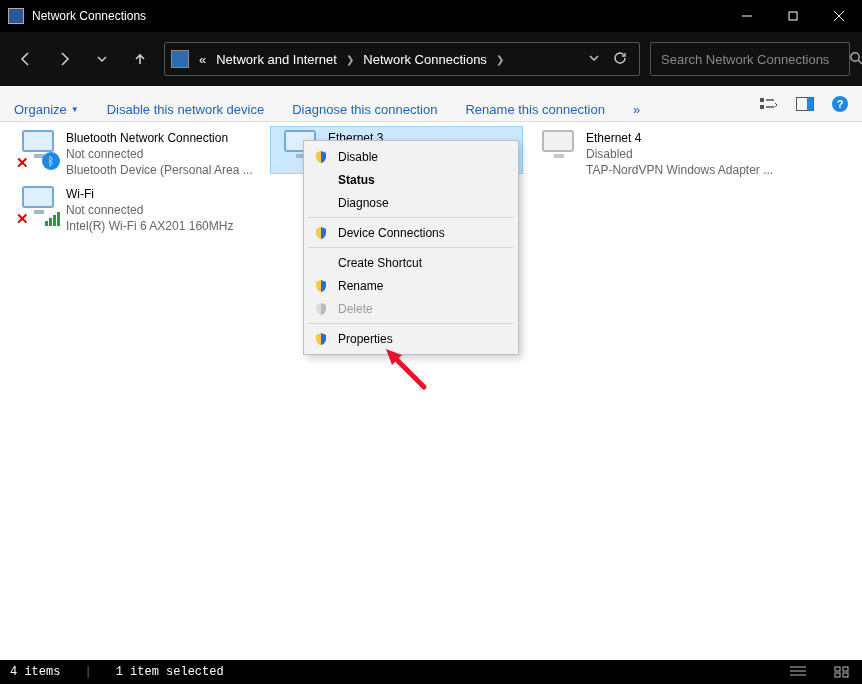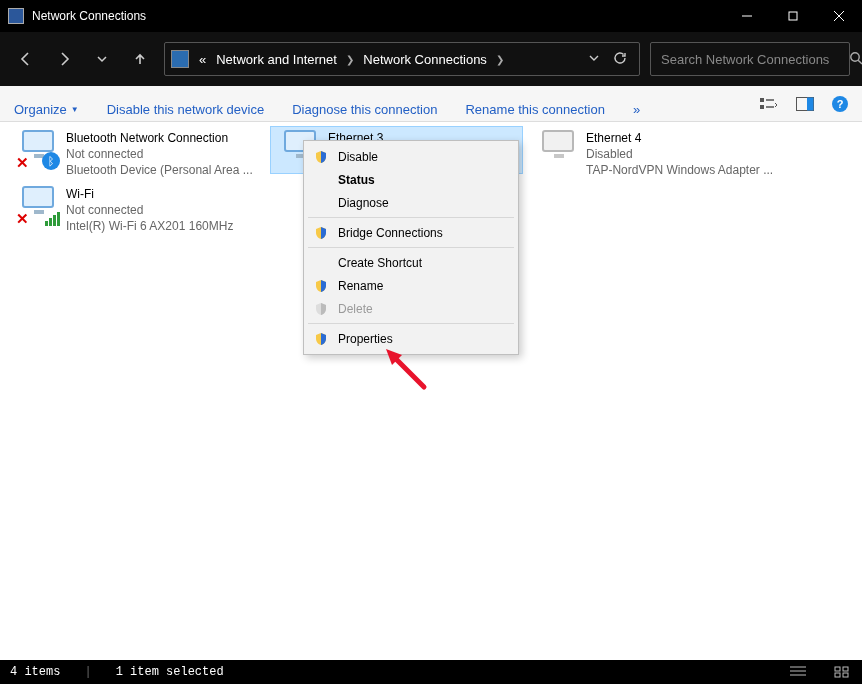--- a/index.html
+++ b/index.html
@@ -298,21 +298,21 @@
     <div class="row">
       <span class="lbl-spacer"></span>
       <span>Diagnose</span>
     </div>
     <hr>
     <div class="row">
       <span class="shield"><svg viewBox="0 0 14 14">
             <path d="M7 1 L12 3 V7 C12 10 9.5 12.4 7 13 C4.5 12.4 2 10 2 7 V3 Z" fill="#f7c948"></path>
             <path d="M7 1 L12 3 V7 C12 10 9.5 12.4 7 13 Z" fill="#2b6cd4"></path>
           </svg></span>
-      <span>Bridge Connections</span>
+      <span>Device Connections</span>
     </div>
     <hr>
     <div class="row">
       <span class="lbl-spacer"></span>
       <span>Create Shortcut</span>
     </div>
     <div class="row">
       <span class="shield"><svg viewBox="0 0 14 14">
             <path d="M7 1 L12 3 V7 C12 10 9.5 12.4 7 13 C4.5 12.4 2 10 2 7 V3 Z" fill="#f7c948"></path>
             <path d="M7 1 L12 3 V7 C12 10 9.5 12.4 7 13 Z" fill="#2b6cd4"></path>

